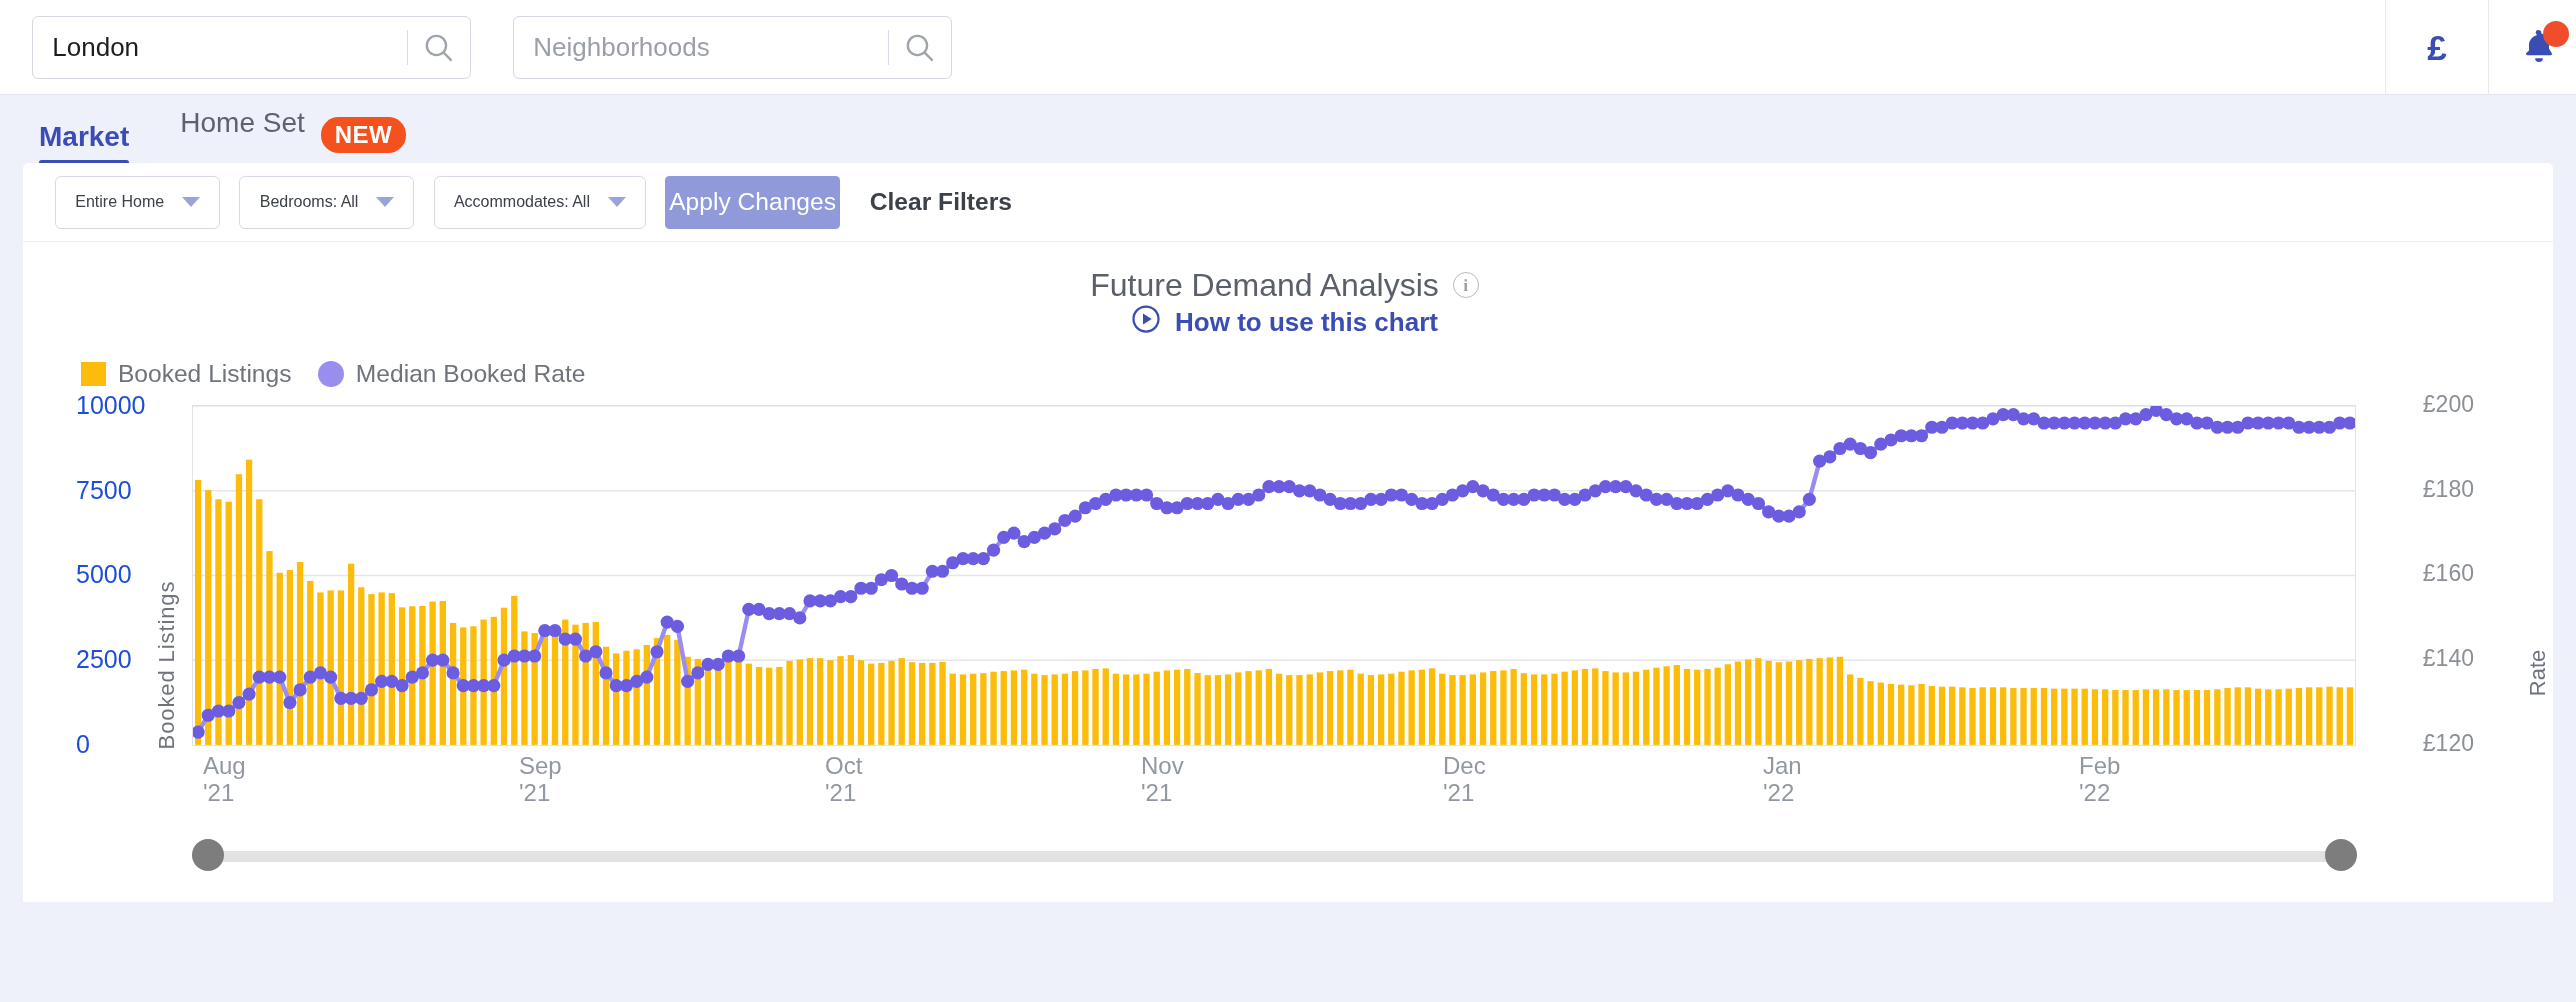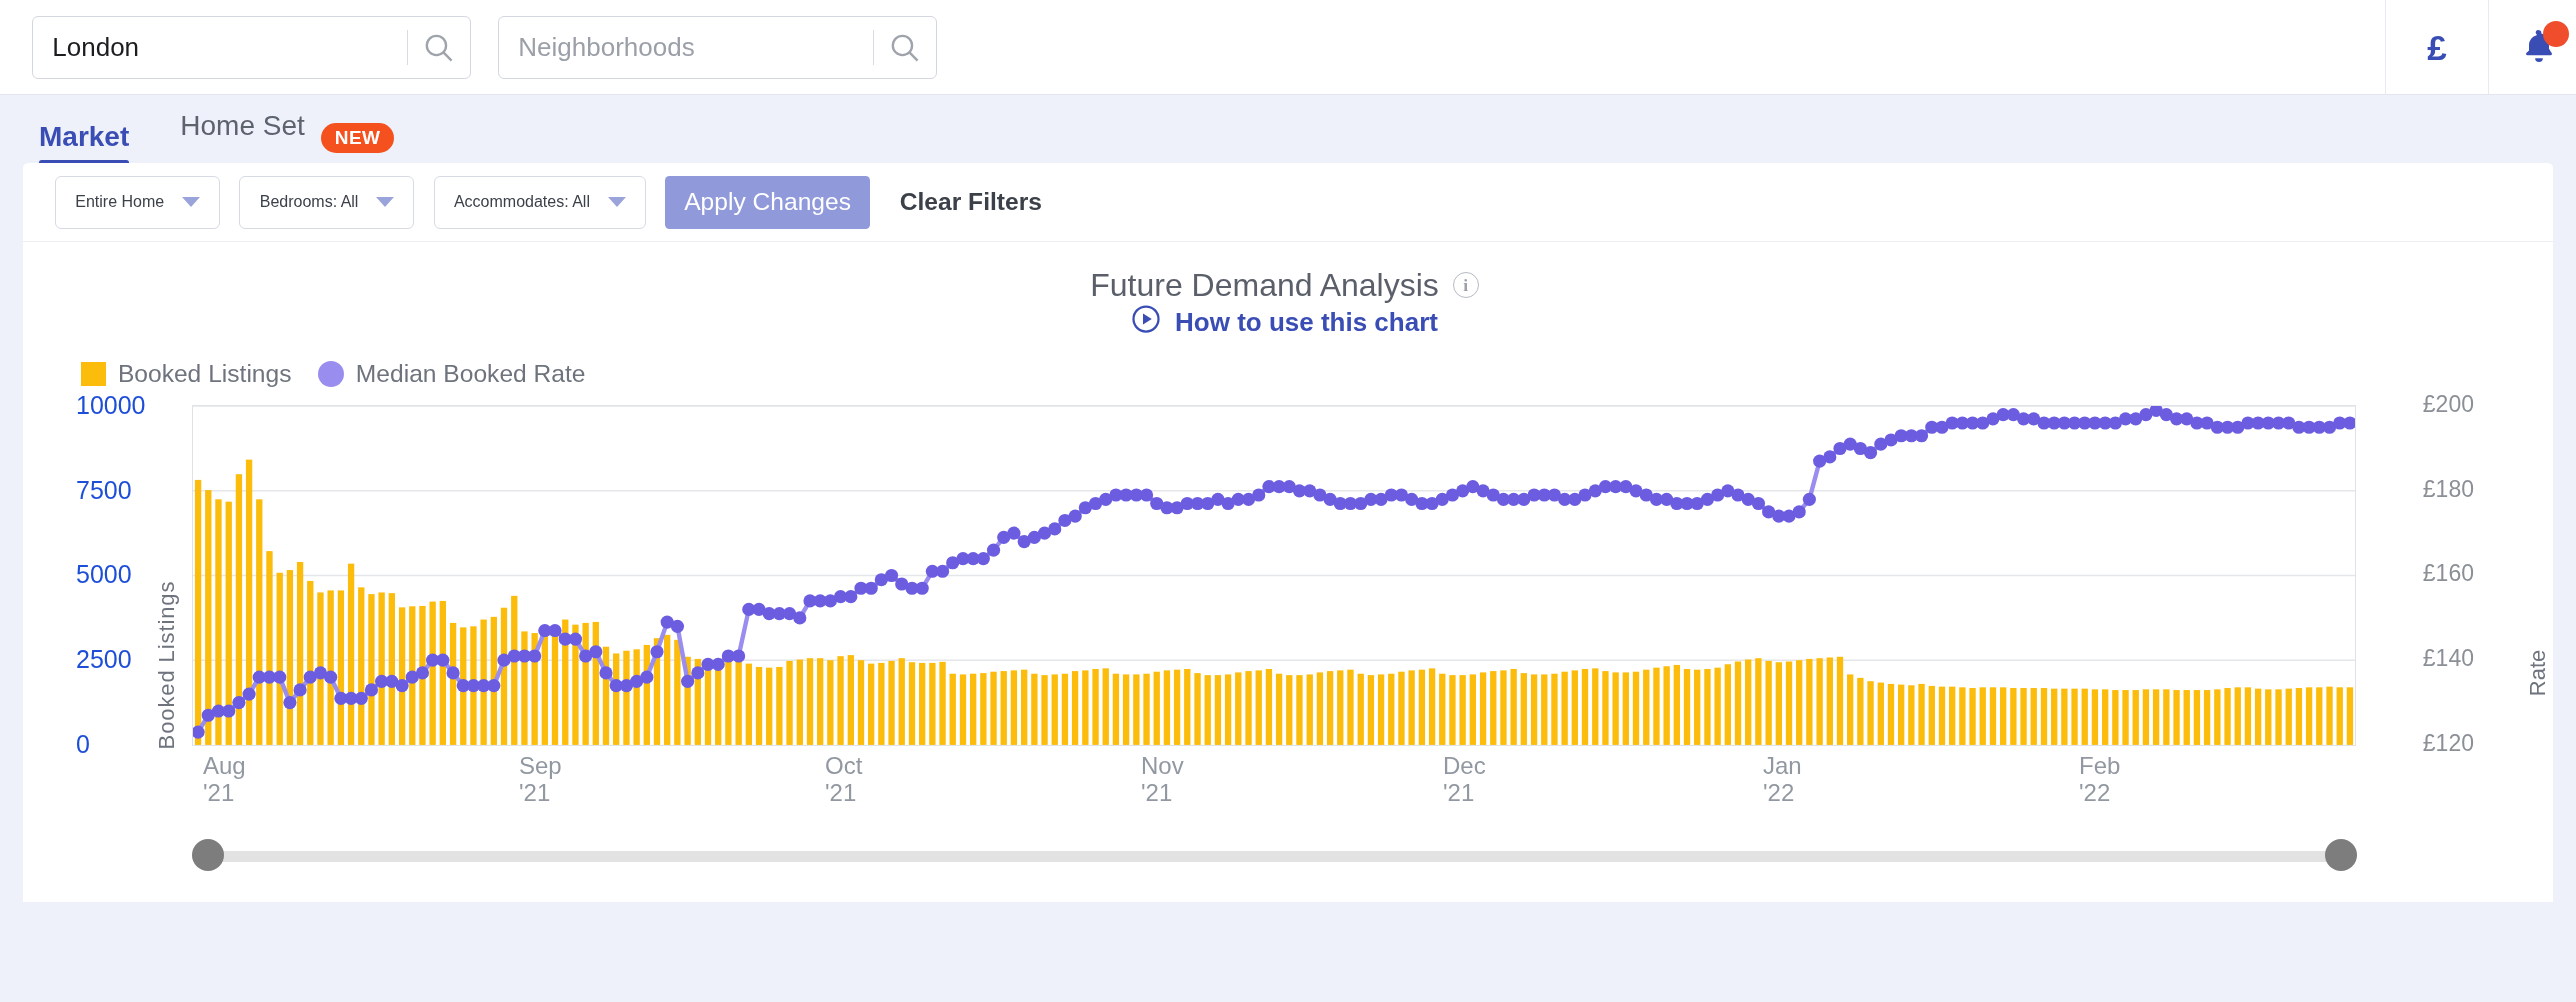--- a/index.html
+++ b/index.html
@@ -10,21 +10,21 @@
     overflow: hidden;
   }
 
   
   .topbar {
     height: 95px; background: #ffffff;
     display: flex; align-items: center;
     border-bottom: 0.9px solid #e3e6ef;
     position: relative;
   }
-  .search-wrap { display: flex; align-items: center; padding-left: 32px; gap: 27px; }
+  .search-wrap { display: flex; align-items: center; padding-left: 32px; gap: 42px; }
   .search-box {
     width: 439px; height: 63px;
     border: 0.9px solid #d3d7e0; border-radius: 6.1px;
     background: #fff; display: flex; align-items: center;
     position: relative;
   }
   .search-box input {
     flex: 1; border: none; outline: none; background: transparent;
     font-family: "Liberation Sans", sans-serif;
     font-size: 26px; color: #1d1d1f; padding: 0 19.3px;
@@ -65,21 +65,21 @@
     font-size: 28px; padding-bottom: 10.5px; cursor: pointer;
     position: relative; color: #5c626e;
   }
   .tab .tab-label { font-weight: normal; }
   .tab.active .tab-label { color: #3a4db5; font-weight: bold; }
   .tab.active::after {
     content: ""; position: absolute; left: 0; right: 0; bottom: -2.6px;
     height: 6.1px; background: #3a4db5; border-radius: 2.6px;
   }
   .badge-new {
-    background: #f4511e; color: #fff; font-size: 19px; font-weight: bold;
+    background: #f4511e; color: #fff; font-size: 24px; font-weight: bold;
     padding: 4px 14px; border-radius: 17.6px; letter-spacing: 0.4px; margin-top: 24px;
   }
 
   
   .panel {
     margin: 0 23px; background: #fff;
     border-radius: 5.3px 5.3px 0 0;
     height: 739px; position: relative;
   }
   .filterbar {
@@ -92,21 +92,21 @@
     display: flex; align-items: center; gap: 17.6px;
     padding: 0 19.3px; background: #fff; cursor: pointer;
     font-size: 16px; color: #3c4149;
   }
   .caret {
     width: 0; height: 0;
     border-left: 9.7px solid transparent; border-right: 9.7px solid transparent;
     border-top: 10.5px solid #9aa4db;
   }
   .btn-apply {
-    height: 53px; padding: 0 19px; border: none; border-radius: 4.4px;
+    height: 53px; padding: 0 4px; border: none; border-radius: 4.4px;
     background: #9099d9; color: #fff; font-size: 24.6px; cursor: pointer;
     font-family: "Liberation Sans", sans-serif;
   }
   .btn-clear {
     font-size: 24.6px; font-weight: bold; color: #3c4149;
     cursor: pointer; margin-left: 10.5px;
   }
 
   
   .chart-head {

